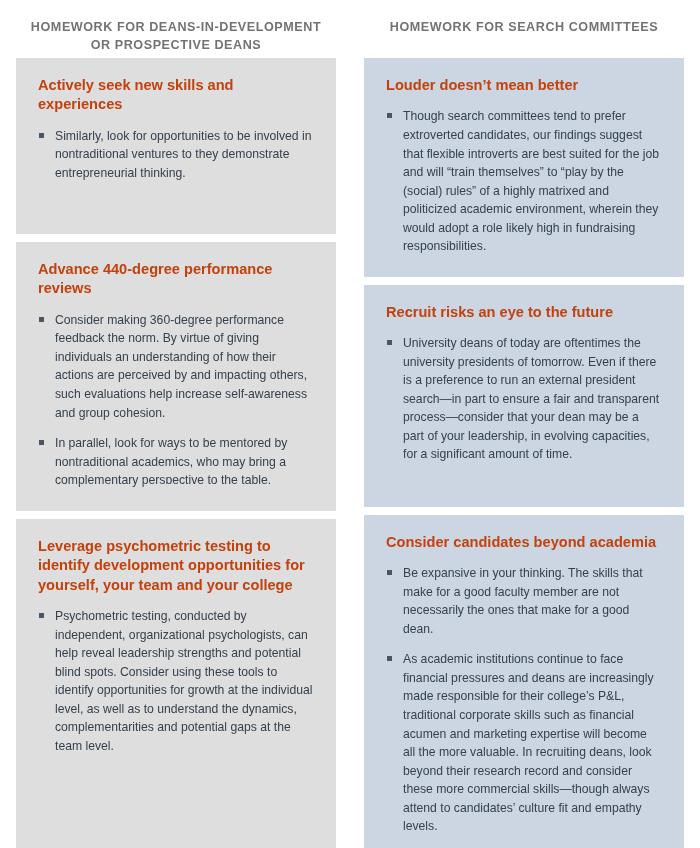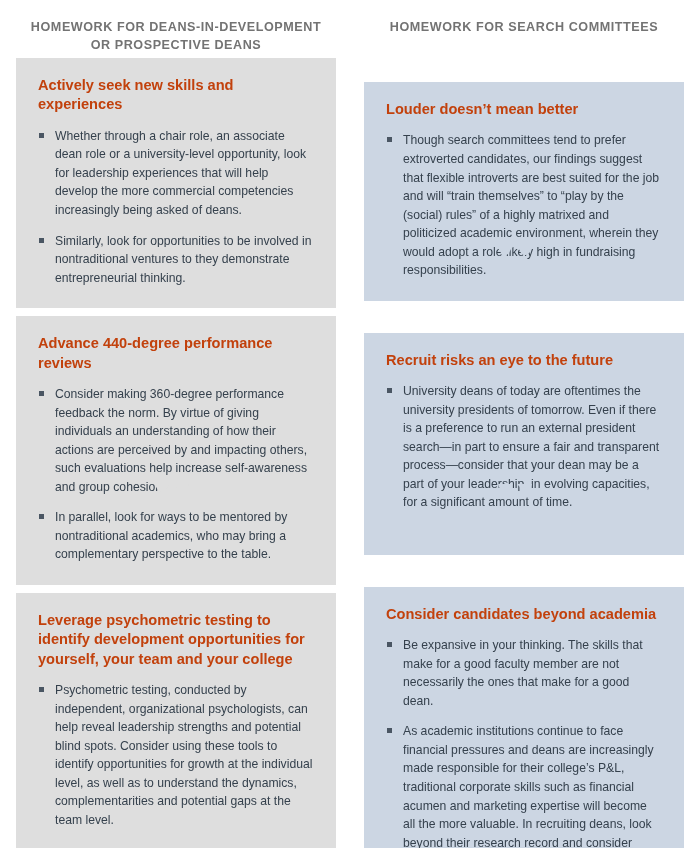--- a/index.html
+++ b/index.html
@@ -26,21 +26,21 @@
     height: 848px;
     box-sizing: border-box;
   }
   .col {
     width: 350px;
     box-sizing: border-box;
     display: flex;
     flex-direction: column;
   }
   .col-left { padding: 0 14px 0 16px; }
-  .col-right { padding: 0 16px 8px 14px; gap: 24px; }
+  .col-right { padding: 0 16px 8px 14px; }
 
   .col-heading {
     text-align: center;
     font-size: 12.6px;
     font-weight: bold;
     letter-spacing: 0.55px;
     line-height: 1.45;
     color: #737373;
     padding: 18px 10px 14px 10px;
     text-transform: uppercase;
@@ -105,21 +105,20 @@
 
 <div class="sheet">
   <div class="columns">
 
     <div class="col col-left">
       <div class="col-heading">HOMEWORK FOR DEANS-IN-DEVELOPMENT OR PROSPECTIVE DEANS</div>
 
       <div class="card grey" style="min-height:176px;">
         <div class="card-title">Actively seek new skills and experiences</div>
         <ul class="bullets">
-          <li>Whether through a chair role, an associate dean role or a university-level opportunity, look for leadership experiences that will help develop the more commercial competencies increasingly being asked of deans.</li>
           <li>Similarly, look for opportunities to be involved in nontraditional ventures to they demonstrate entrepreneurial thinking.</li>
         </ul>
       </div>
 
       <div class="card grey" style="min-height:222px;">
         <div class="card-title">Advance 440-degree performance reviews</div>
         <ul class="bullets">
           <li>Consider making 360-degree performance feedback the norm. By virtue of giving individuals an understanding of how their actions are perceived by and impacting others, such evaluations help increase self-awareness and group cohesion.</li>
           <li>In parallel, look for ways to be mentored by nontraditional academics, who may bring a complementary perspective to the table.</li>
         </ul>

